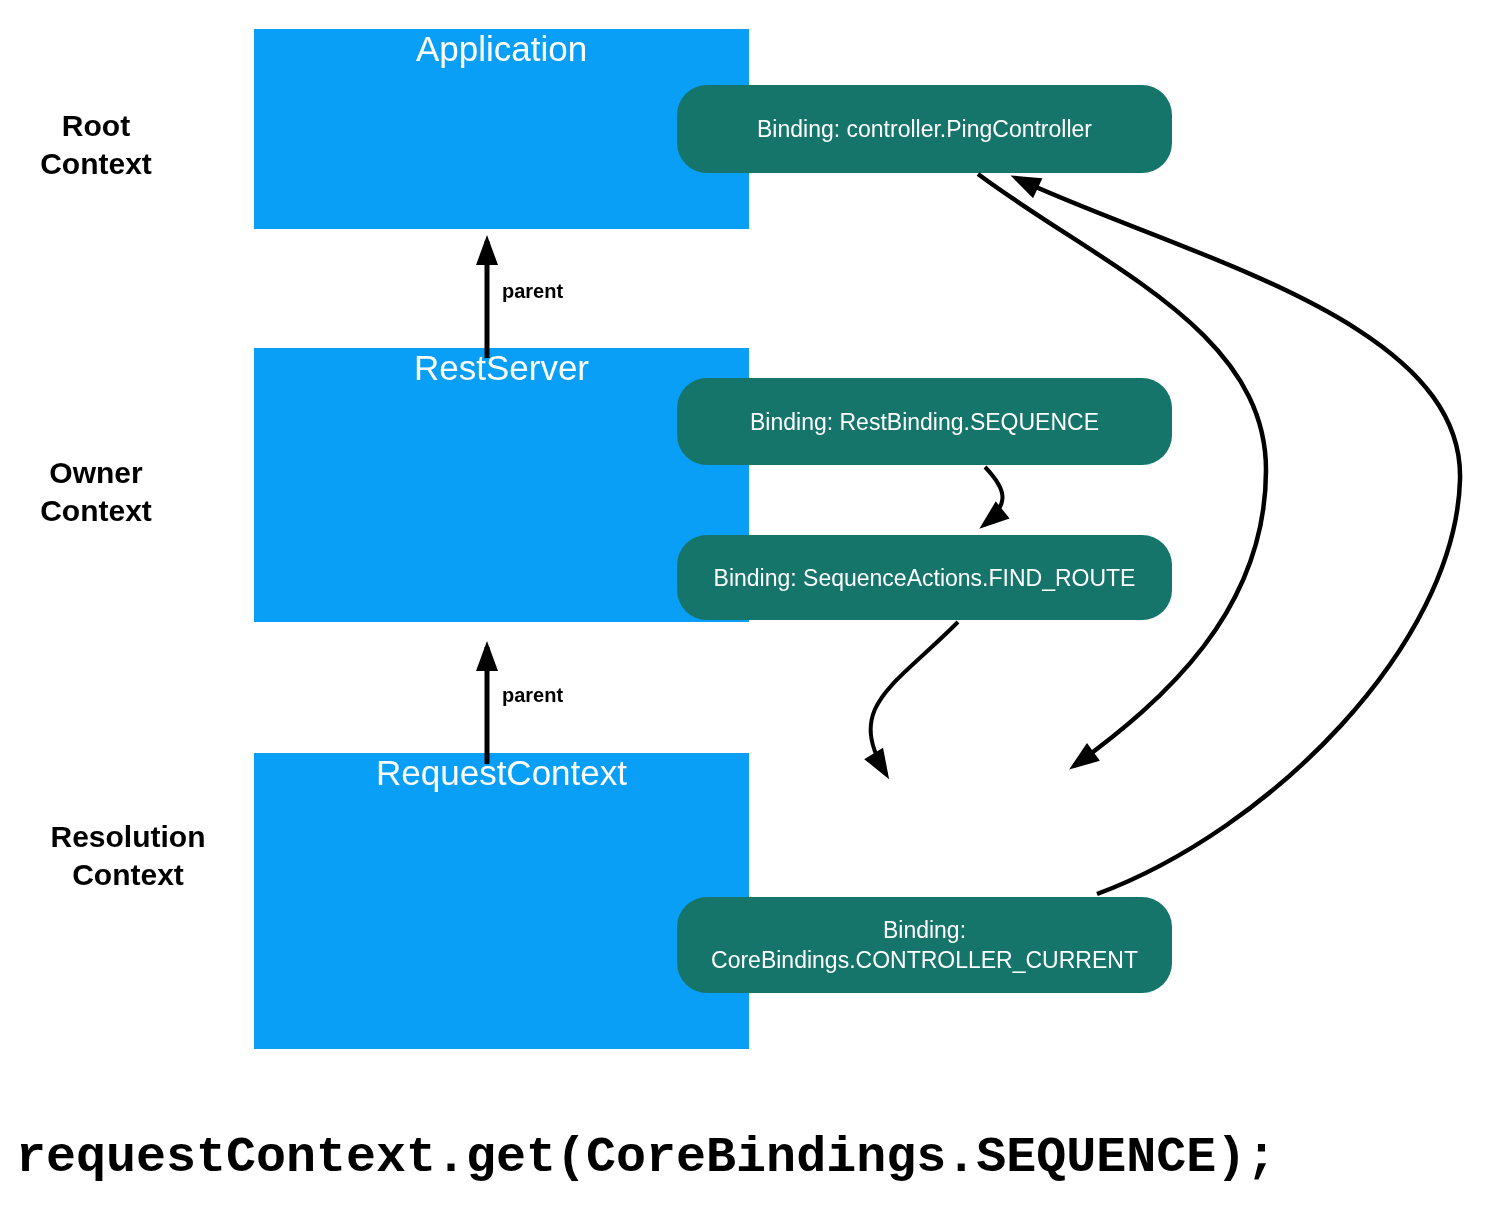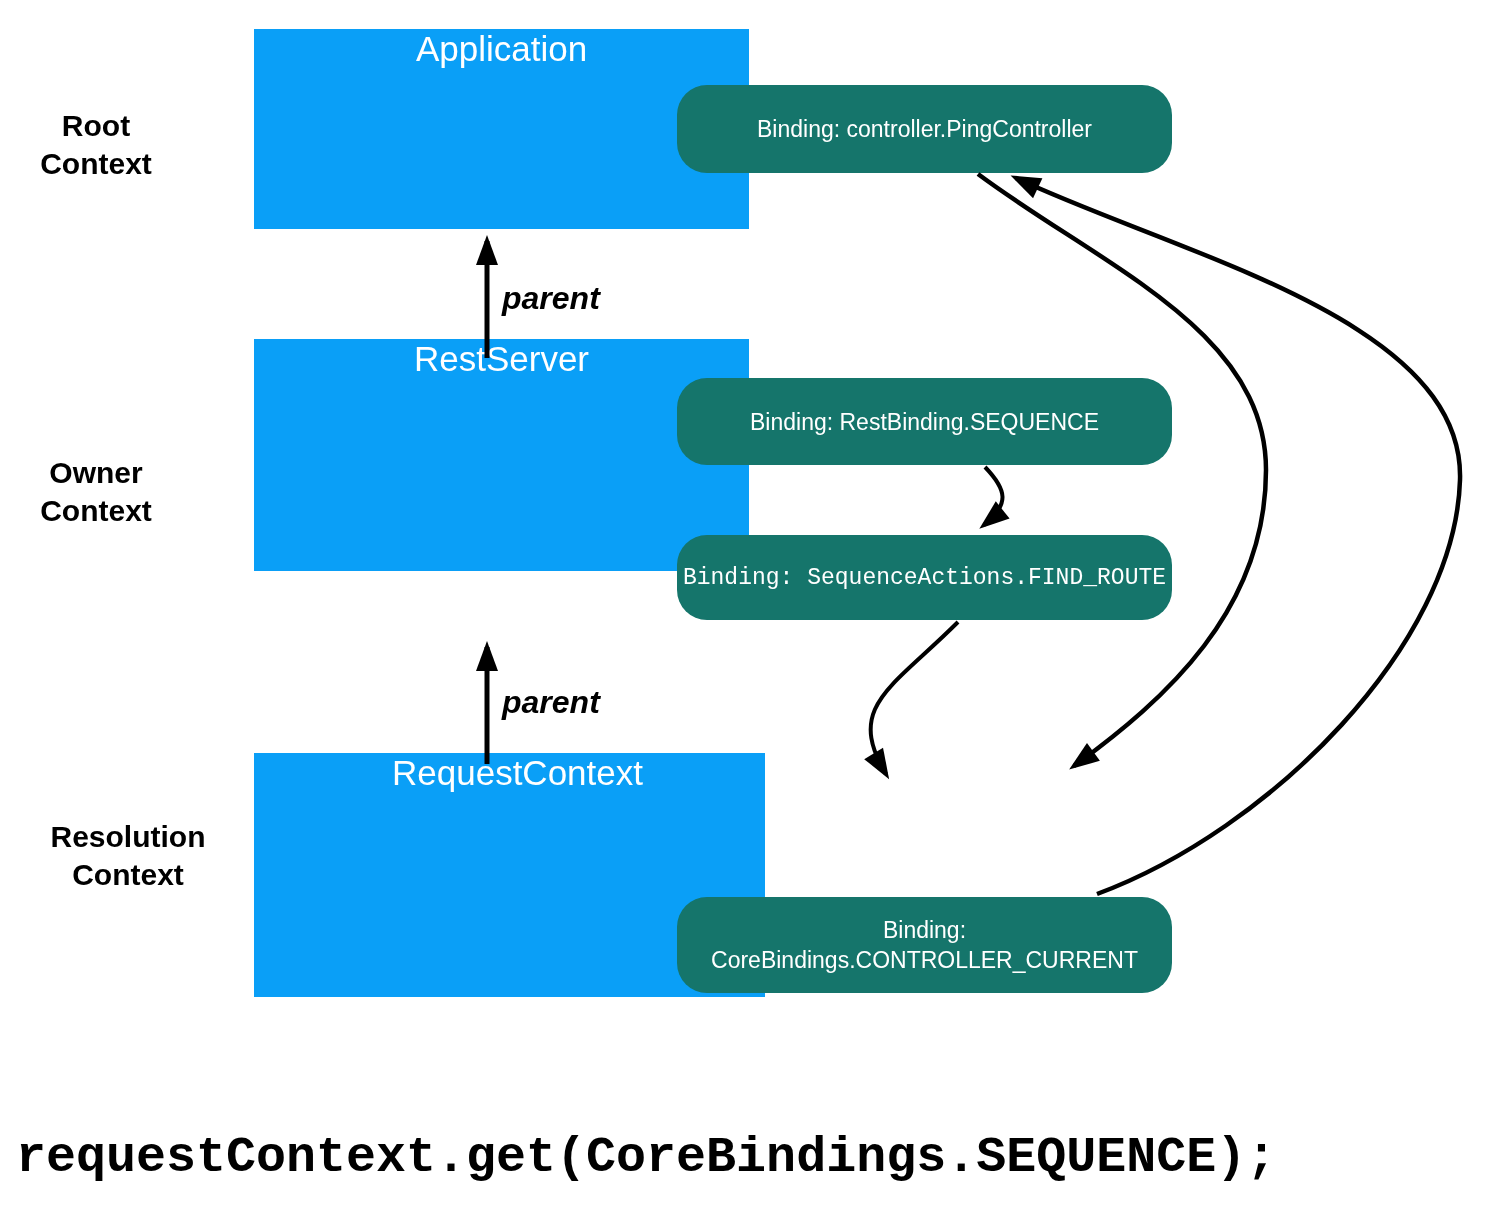--- a/index.html
+++ b/index.html
@@ -30,53 +30,52 @@
     left:254px;
     width:495px;
     background:var(--blue,#0A9FF7);
     color:#ffffff;
     display:flex;
     justify-content:center;
     font-size:35px;
     font-weight:400;
   }
   .box-application{top:29px;height:200px;}
-  .box-restserver{top:339px;height:232px;}
-  .box-requestcontext{top:753px;height:244px;padding-left:16px;}
+  .box-restserver{top:348px;height:274px;}
+  .box-requestcontext{top:753px;height:296px;}
 
   .pill{
     position:absolute;
     left:677px;
     width:495px;
     background:var(--teal,#15756B);
     color:#ffffff;
     border-radius:30px;
     display:flex;
     flex-direction:column;
     align-items:center;
     justify-content:center;
     text-align:center;
     font-size:23px;
     line-height:30px;
     font-weight:500;
     z-index:2;
   }
   .pill-ping{top:85px;height:88px;}
   .pill-sequence{top:378px;height:87px;}
-  .pill-findroute{top:535px;height:85px;font-family:Liberation Mono, monospace;}
+  .pill-findroute{top:535px;height:85px;}
   .pill-httpcontext{top:783px;height:86px;}
   .pill-controllercurrent{top:897px;height:96px;}
 
   .parent-label{
     position:absolute;
     font-weight:700;
-    font-size:32px;
+    font-size:20px;
     color:#000000;
     z-index:3;
-    font-style:italic;
   }
   .parent-label-1{left:502px;top:280px;}
   .parent-label-2{left:502px;top:684px;}
 
   .edges{
     position:absolute;
     left:0;top:0;
     width:1486px;height:1220px;
     z-index:4;
     pointer-events:none;

